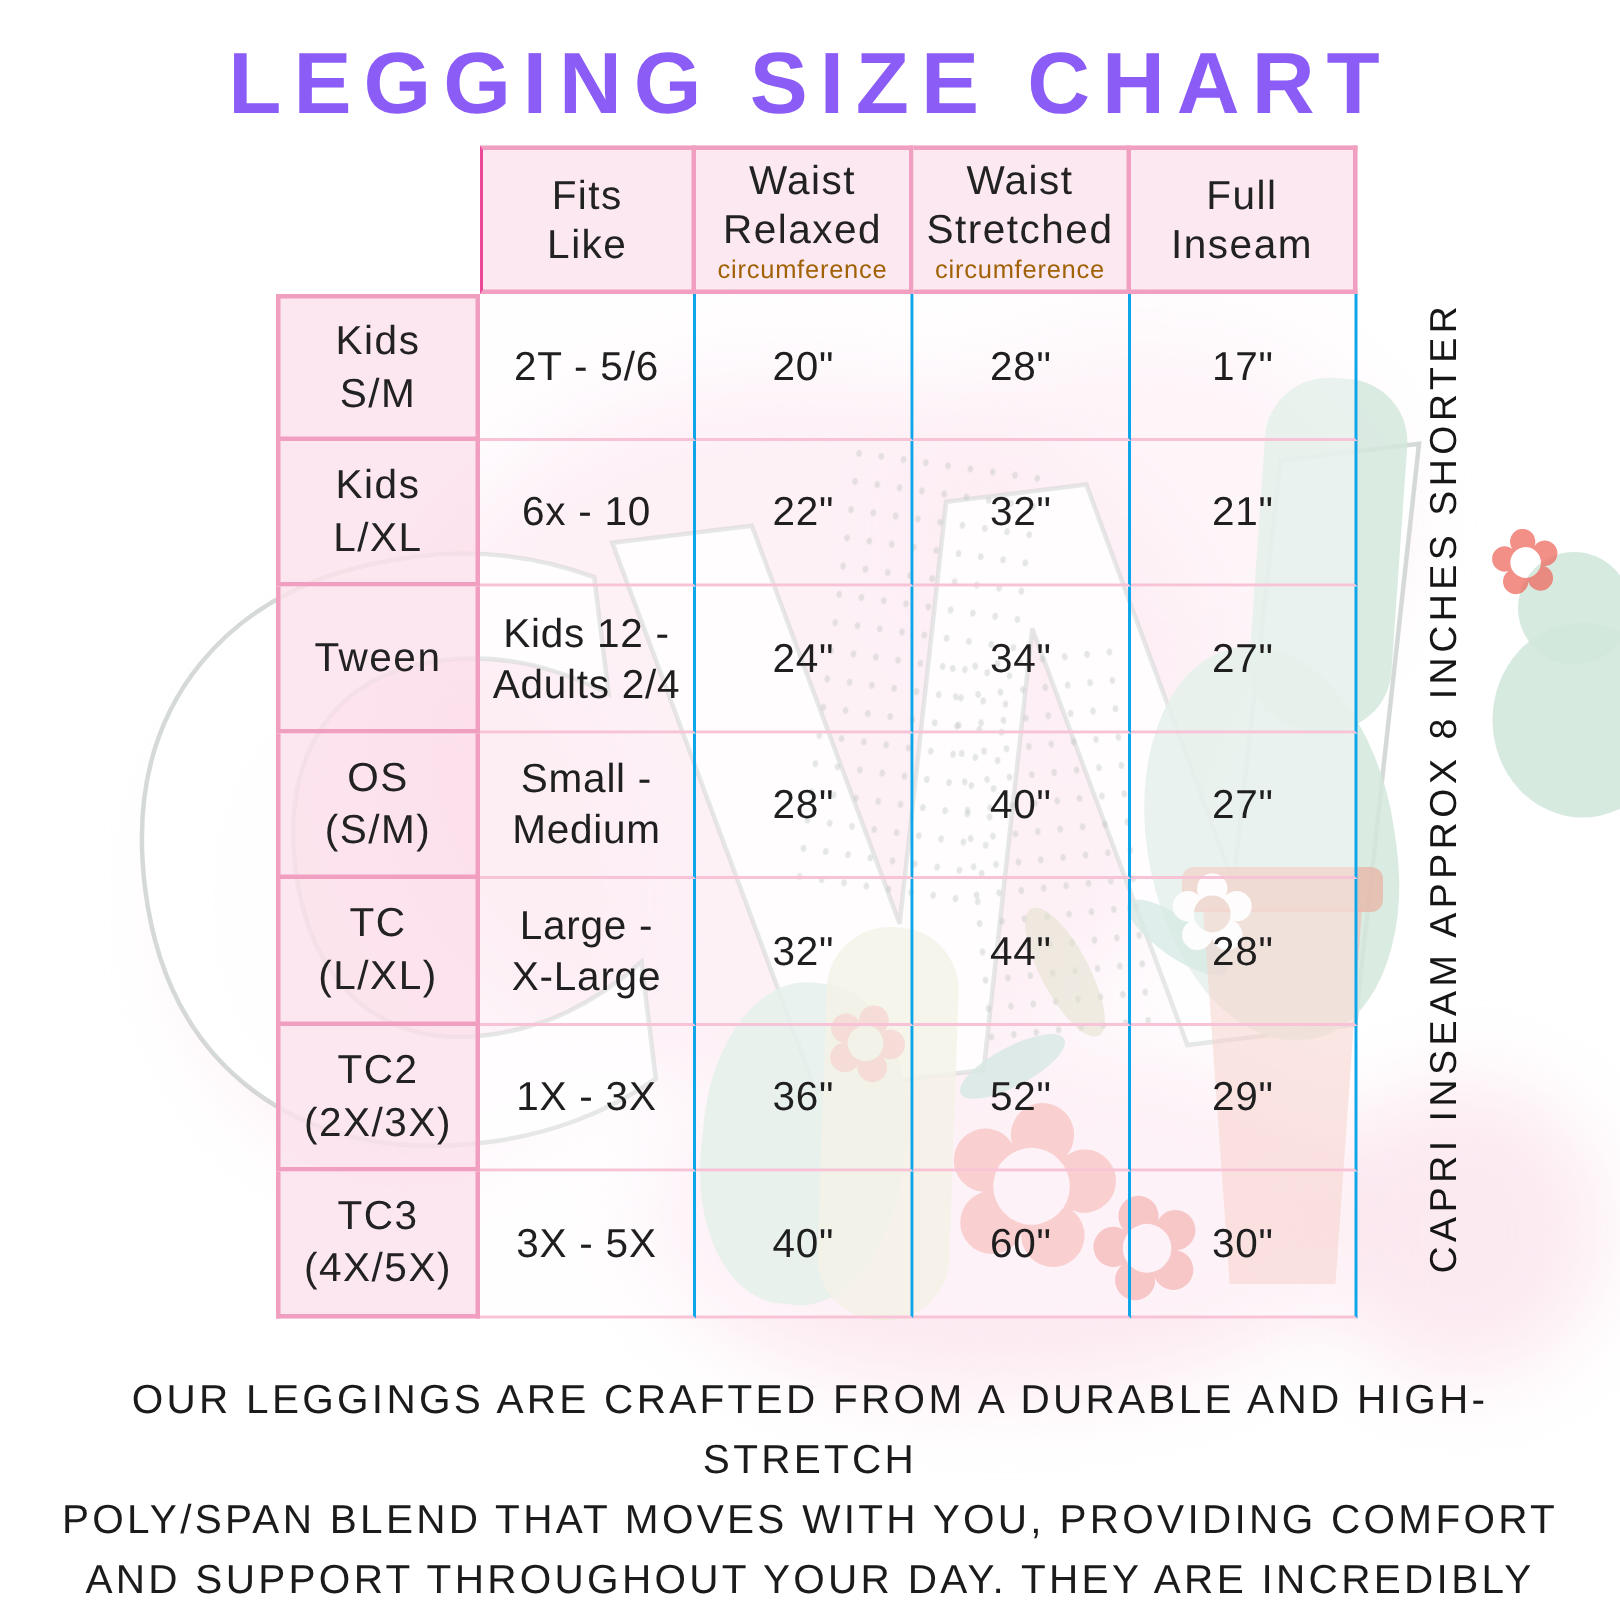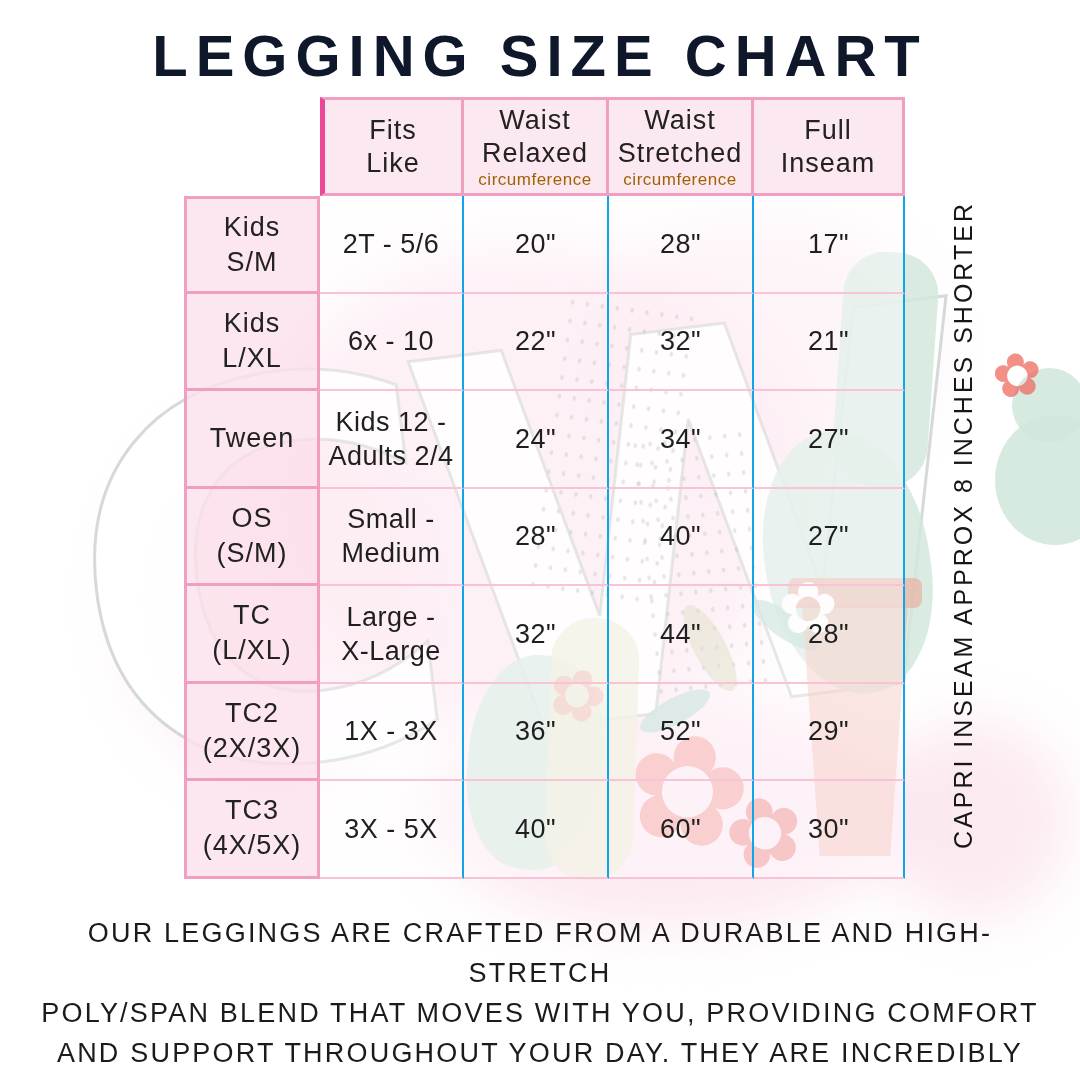--- a/index.html
+++ b/index.html
@@ -5,21 +5,21 @@
   * { margin:0; padding:0; box-sizing:border-box; }
   html,body { background:#ffffff; }
   .page {
     position:relative; width:1080px; height:1080px; overflow:hidden;
     background:#ffffff; font-family:"Liberation Sans", sans-serif; color:#1d1d1d;
   }
 
   
   .title {
     position:absolute; top:22px; left:0; right:0; text-align:center;
-    font-size:58px; font-weight:700; letter-spacing:8px; color:#0f172a;
+    font-size:58px; font-weight:700; letter-spacing:8px; color:#8b5cf6;
     font-family:"Liberation Sans", sans-serif;
   }
 
   
   .watermark { position:absolute; inset:0; z-index:1; pointer-events:none; }
   .wash { position:absolute; border-radius:50%; filter:blur(28px); }
   .wash.w1 { left:250px; top:250px; width:560px; height:480px; background:rgba(250,214,228,0.55); }
   .wash.w2 { left:120px; top:420px; width:300px; height:360px; background:rgba(251,221,233,0.45); }
   .wash.w3 { left:430px; top:690px; width:480px; height:240px; background:rgba(250,214,228,0.5); }
   .wash.w4 { left:880px; top:720px; width:190px; height:200px; background:rgba(250,214,228,0.5); }
@@ -75,21 +75,21 @@
   .cell { display:flex; flex-direction:column; align-items:center; justify-content:center; text-align:center; }
   .cell span { display:block; }
 
   .corner { background:transparent; }
 
   .head {
     background:rgba(252,230,239,0.92);
     border:3px solid #f19fc0; border-left:none;
     font-size:27px; letter-spacing:1px; line-height:33px; color:#222;
   }
-  .head.first { border-left:5px solid #ec4899; }
+  .head.first { border-left:2px solid #ec4899; }
   .head .sub { font-size:17px; letter-spacing:0.5px; line-height:20px; color:#a16207; }
 
   .label {
     background:rgba(251,224,236,0.82);
     border-left:3px solid #f19fc0; border-right:3px solid #f19fc0; border-bottom:3px solid #f19fc0;
     font-size:27px; letter-spacing:1px; line-height:35px; color:#222;margin-left:11px;
   }
   .label.first { border-top:3px solid #f19fc0; }
 
   .data {

